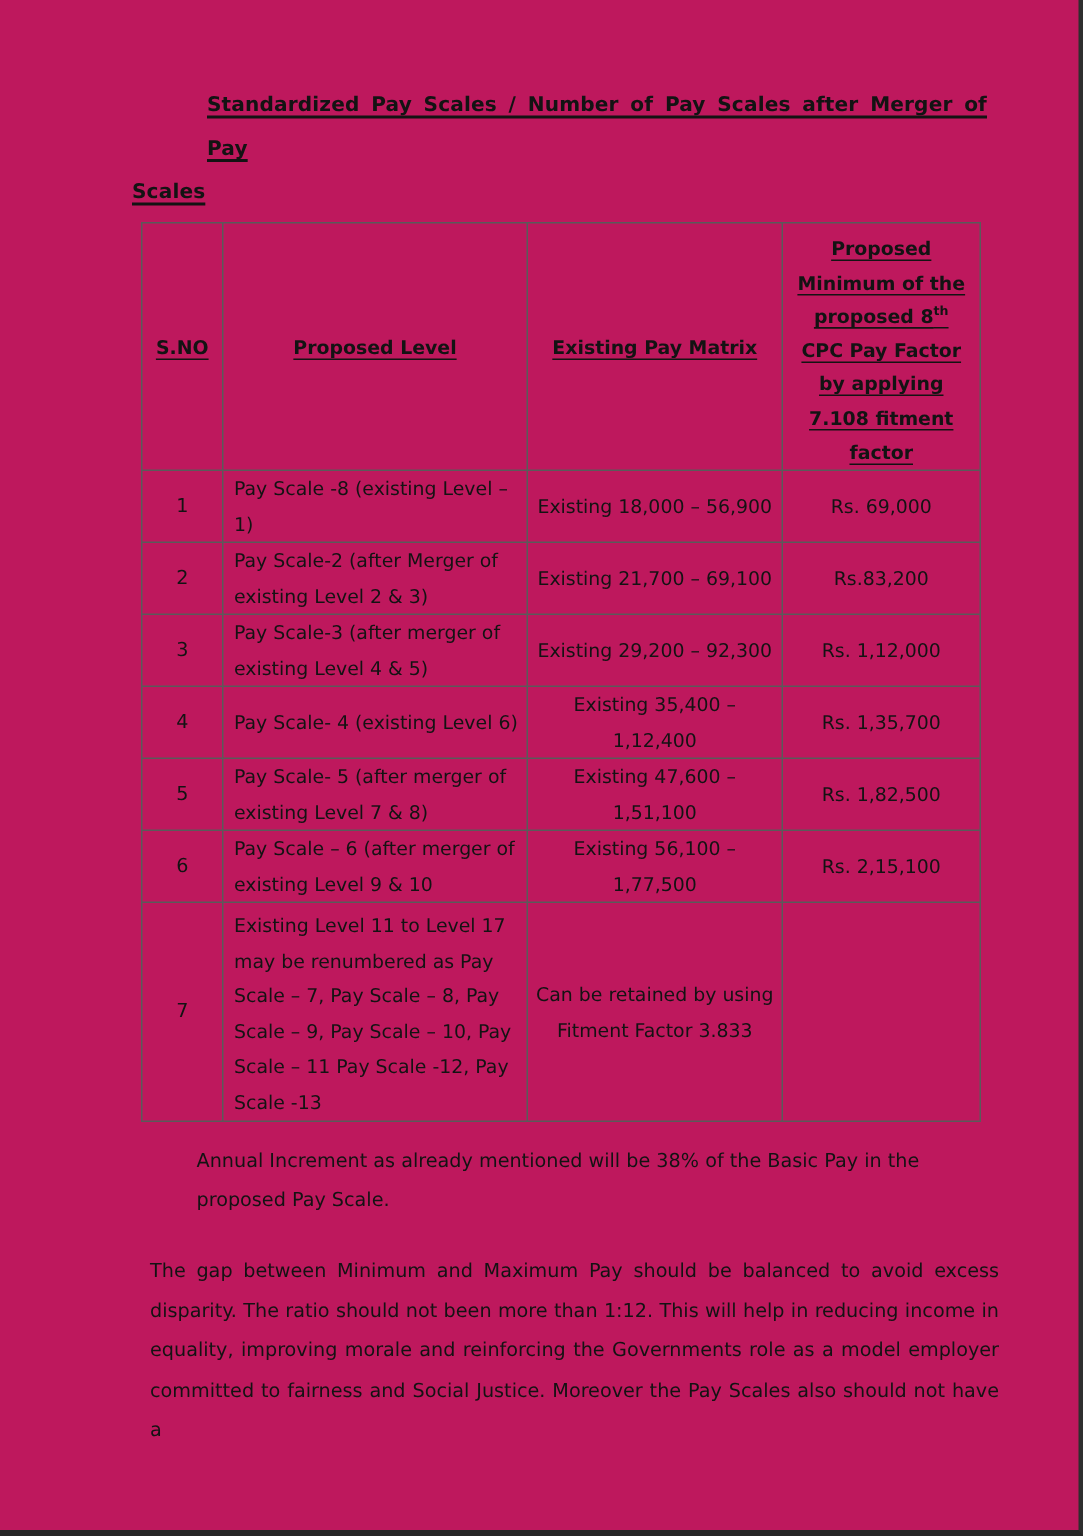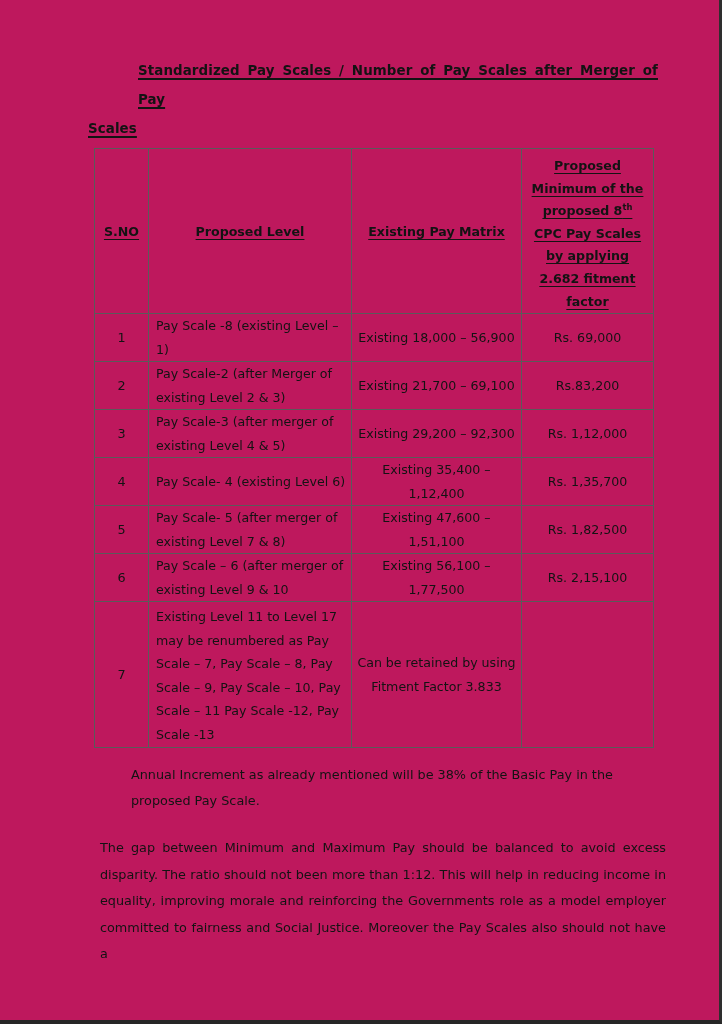--- a/index.html
+++ b/index.html
@@ -183,23 +183,23 @@
           <th class="col-level">
             <span class="hdr">Proposed Level</span>
           </th>
           <th class="col-matrix">
             <span class="hdr">Existing Pay Matrix</span>
           </th>
           <th class="col-prop">
             <span class="hdr-multi"><span>Proposed</span></span>
             <span class="hdr-multi"><span>Minimum of the</span></span>
             <span class="hdr-multi"><span><span>proposed 8</span><sup>th</sup></span></span>
-            <span class="hdr-multi"><span>CPC Pay Scales</span></span>
+            <span class="hdr-multi"><span>CPC Pay Factor</span></span>
             <span class="hdr-multi"><span>by applying</span></span>
-            <span class="hdr-multi"><span>2.682 fitment</span></span>
+            <span class="hdr-multi"><span>7.108 fitment</span></span>
             <span class="hdr-multi"><span>factor</span></span>
           </th>
         </tr>
       </thead>
       <tbody>
         <tr>
           <td class="c-sno">1</td>
           <td class="c-level">Pay Scale -8 (existing Level – 1)</td>
           <td class="c-matrix">Existing 18,000 – 56,900</td>
           <td class="c-prop">Rs. 69,000</td>

